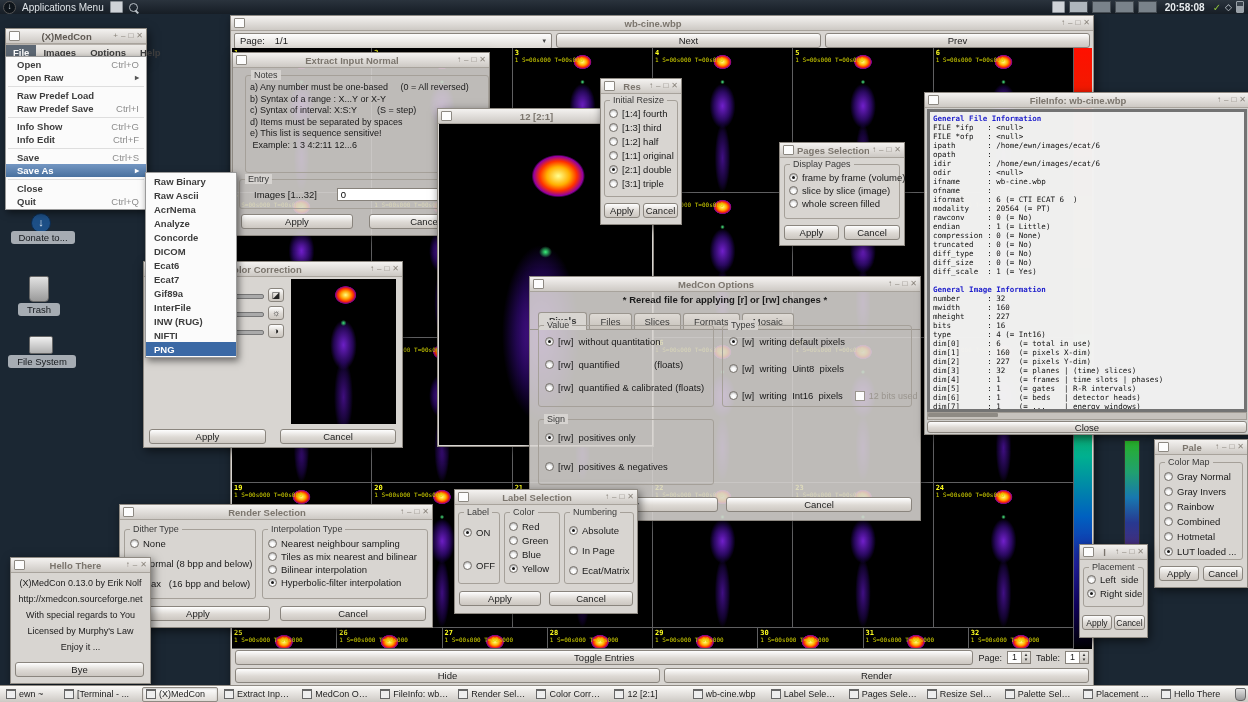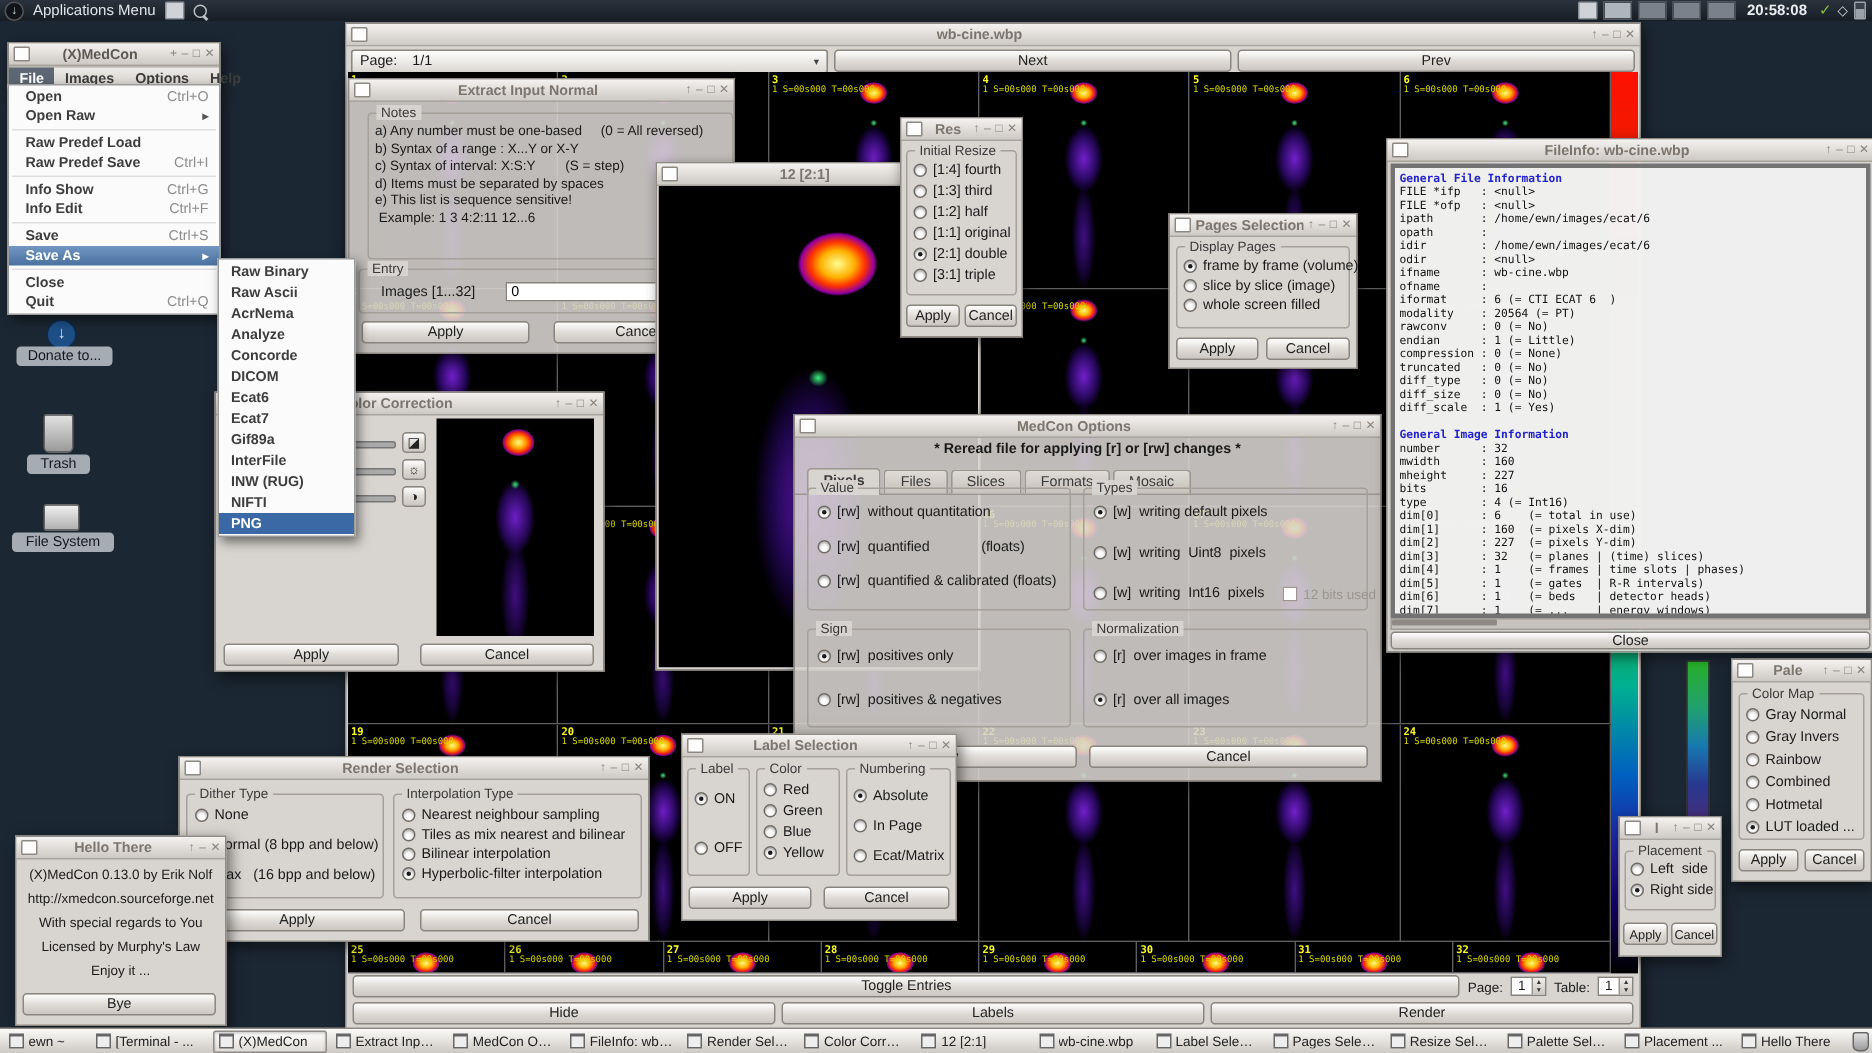--- a/index.html
+++ b/index.html
@@ -410,21 +410,20 @@
     <span class="spin">
       <span class="sval">1</span>
       <span class="sarr">
           <i style="font-style:normal">▲</i>
           <i style="font-style:normal">▼</i>
         </span>
     </span>
   </div>
   <div id="brow2">
     <div class="btn" style="flex:1">Hide</div>
-    <div class="btn" style="flex:1">Labels</div>
     <div class="btn" style="flex:1">Render</div>
   </div>
 </div>
 
 <div id="fileinfo" class="win">
   <div class="tb">
     <span class="wicon"></span>
     <span class="ttl">FileInfo: wb-cine.wbp</span>
     <span class="wbtns">
         <i>↑</i>
@@ -616,33 +615,20 @@
   <div class="gb" style="left:8px;top:142px;width:176px;height:66px;padding:12px 2px 0 6px">
     <span class="gbl">Sign</span>
     <div class="rg" style="gap:18px">
         <div class="rrow">
           <span class="radio sel"></span>
           <span class="rlab">[rw]  positives only</span>
         </div>
         <div class="rrow">
           <span class="radio"></span>
           <span class="rlab">[rw]  positives &amp; negatives</span>
-        </div>
-      </div>
-  </div>
-  <div class="gb" style="left:192px;top:142px;width:190px;height:66px;padding:12px 2px 0 6px">
-    <span class="gbl">Normalization</span>
-    <div class="rg" style="gap:18px">
-        <div class="rrow">
-          <span class="radio"></span>
-          <span class="rlab">[r]  over images in frame</span>
-        </div>
-        <div class="rrow">
-          <span class="radio sel"></span>
-          <span class="rlab">[r]  over all images</span>
         </div>
       </div>
   </div>
   <div class="btn abs" style="left:6px;top:220px;width:182px">Apply</div>
   <div class="btn abs" style="left:196px;top:220px;width:186px">Cancel</div>
 </div>
 
 <div id="colorcorr" class="win">
   <div class="tb">
     <span class="wicon"></span>

